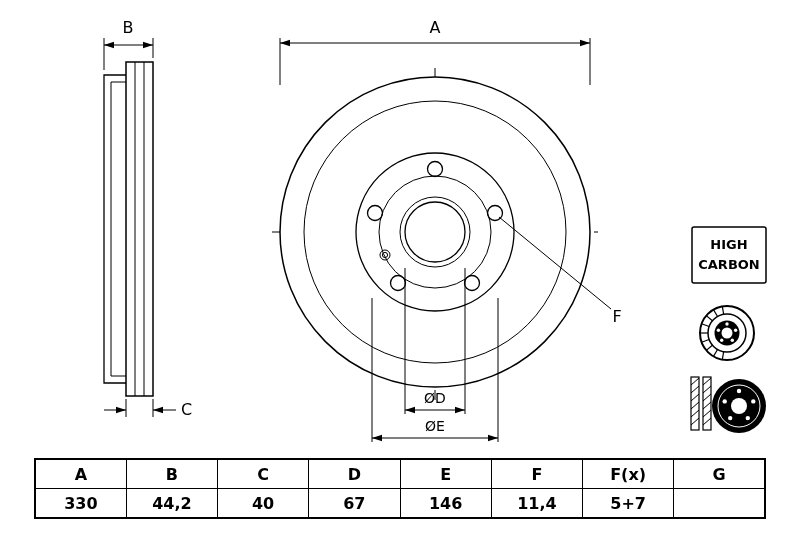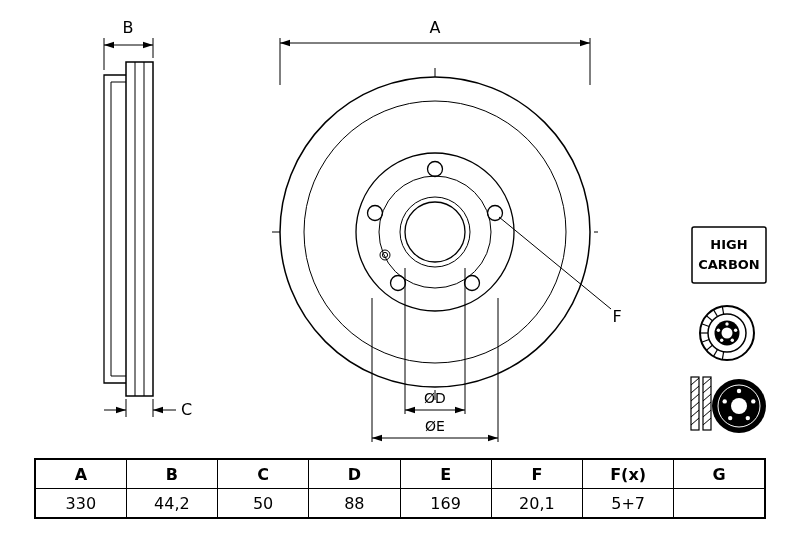--- a/index.html
+++ b/index.html
@@ -33,21 +33,21 @@
     font-size: 16px;
   }
   .dims th, .dims td {
     border: 1px solid #000;
     height: 28px;
     text-align: center;
     vertical-align: middle;
     padding: 0;
   }
   .dims th { font-weight: bold; }
-  .dims td { font-weight: normal; }
+  .dims td { font-weight: bold; }
 </style>
 </head>
 <body>
 
 <div class="page">
 
   <svg class="drawing" width="800" height="455" viewBox="0 0 800 455">
 
     <g>
       <rect class="outline" x="126" y="62" width="27" height="334"></rect>
@@ -204,23 +204,23 @@
         <th>E</th>
         <th>F</th>
         <th>F(x)</th>
         <th>G</th>
       </tr>
     </thead>
     <tbody>
       <tr>
         <td>330</td>
         <td>44,2</td>
-        <td>50</td>
-        <td>88</td>
-        <td>169</td>
-        <td>20,1</td>
+        <td>40</td>
+        <td>67</td>
+        <td>146</td>
+        <td>11,4</td>
         <td>5+7</td>
         <td></td>
       </tr>
     </tbody>
   </table>
 
 </div>
 
 </body></html>

